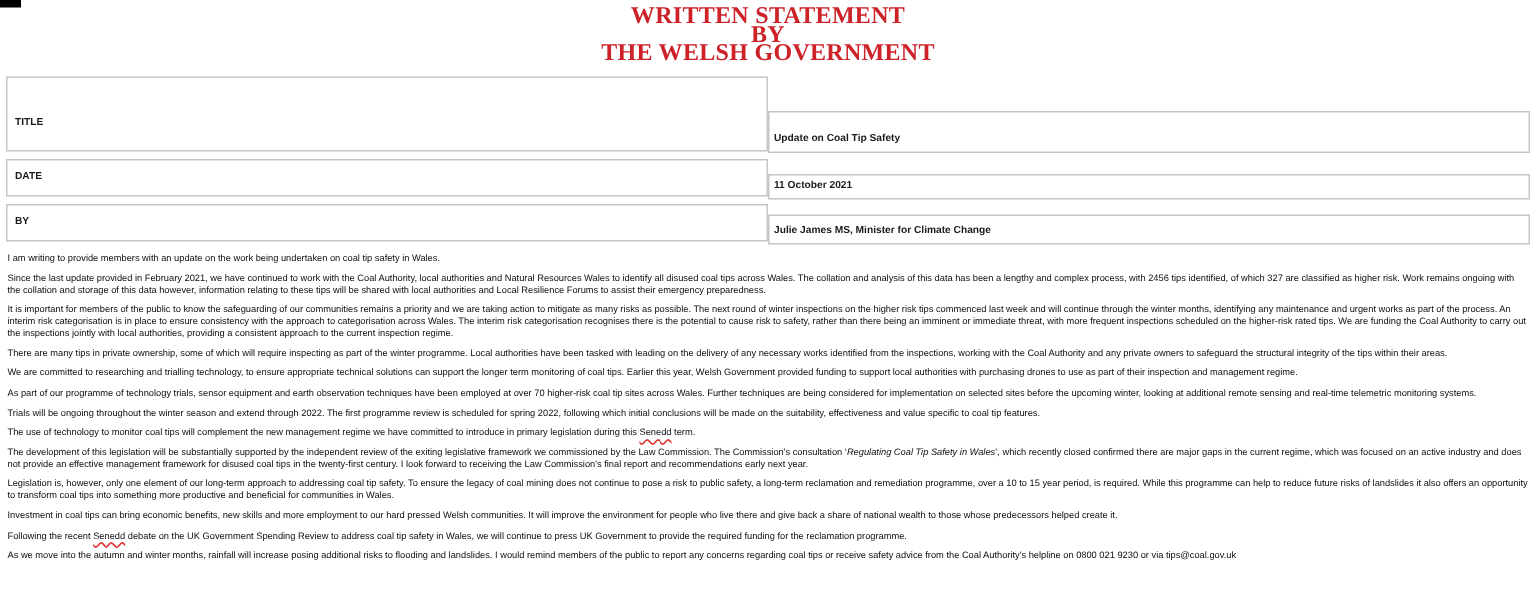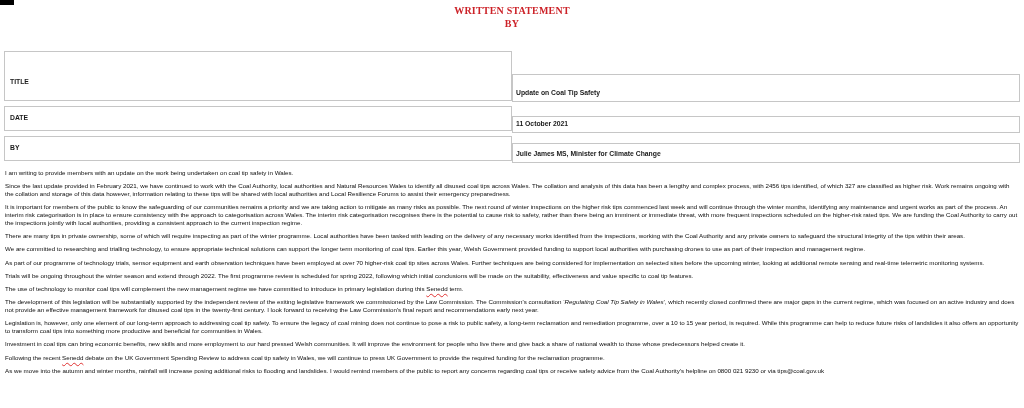--- a/index.html
+++ b/index.html
@@ -13,21 +13,21 @@
   }
   .corner-mark {
     position:absolute; left:0; top:0;
     width:14px; height:5px; background:#000000;
   }
   .doc-header {
     position:absolute; left:0; top:5px; width:1024px;
     text-align:center;
     font-family:"Liberation Serif", serif;
     font-weight:bold;
-    font-size:10px;
+    font-size:16px;
     line-height:12.5px;
     letter-spacing:0.2px;
   }
   .cell {
     position:absolute;
     background:#ffffff;
     border:1px solid #c6c6c6;
     box-sizing:border-box;
     display:flex;
     font-size:6.8px;
@@ -59,20 +59,21 @@
   }
 </style>
 </head>
 <body>
 
 <div class="corner-mark"></div>
 
 <div class="doc-header" style="color: rgb(204, 34, 40);">
   <div>WRITTEN STATEMENT</div>
   <div>BY</div>
+  <div>THE WELSH GOVERNMENT</div>
 </div>
 
 <div class="cell cell-title-label">
   <span>TITLE</span>
 </div>
 <div class="cell cell-title-value">
   <span>Update on Coal Tip Safety</span>
 </div>
 
 <div class="cell cell-date-label">

